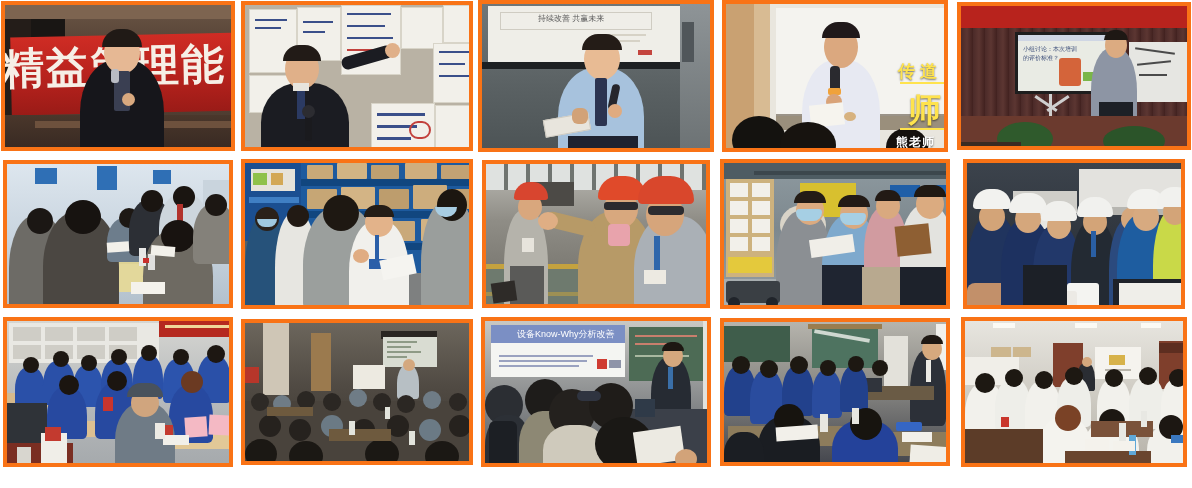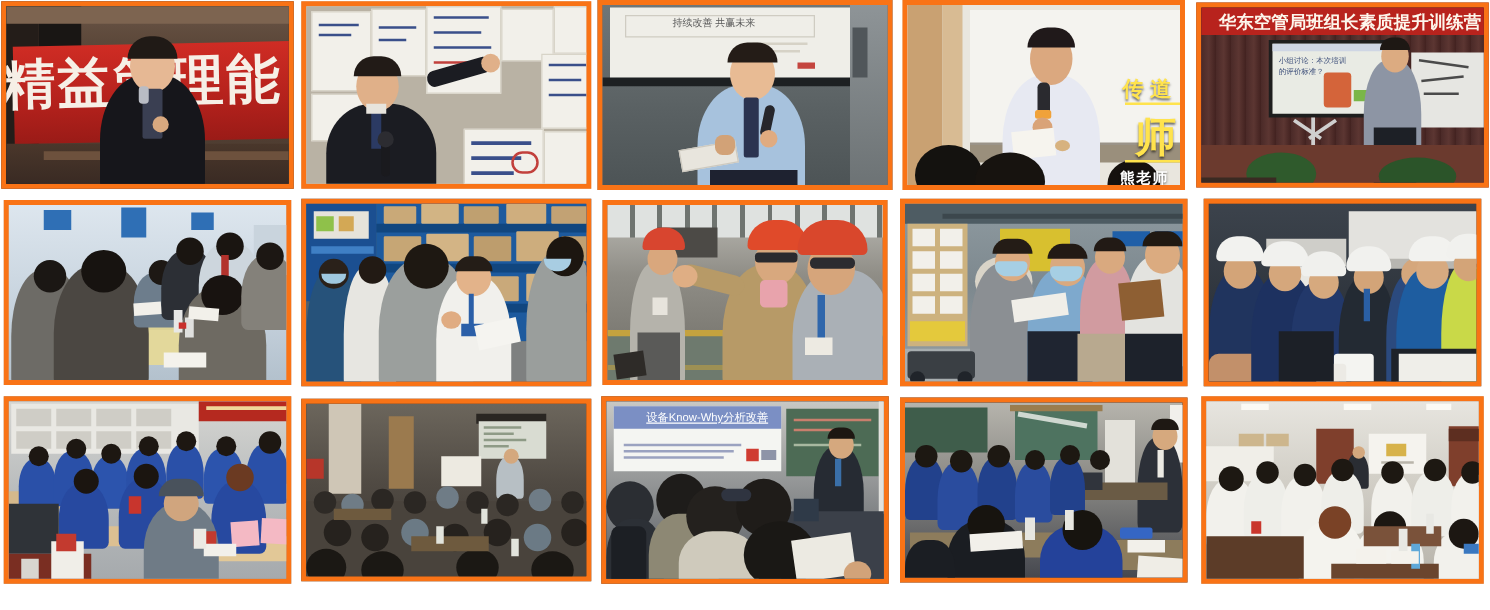--- a/index.html
+++ b/index.html
@@ -210,21 +210,20 @@
       <div class="layer" style="left:174px;top:124px;width:44px;height:2px;background:#ffe34d;"></div>
       <div class="vtxt" style="left:170px;top:130px;font-size:12px;color:#ffffff;letter-spacing:1px;">熊老师</div>
     </div>
   </div>
 
   <div class="cell">
     <div class="photo r1c5">
       <div class="layer bg" style="background:linear-gradient(180deg,#4e2420 0%,#5f2e27 40%,#6b3a30 100%);"></div>
 
       <div class="layer" style="left:0;top:0;width:234px;height:22px;background:#b8231d;"></div>
-      <div class="txt" style="left:14px;top:4px;font-size:14px;font-weight:700;color:#fdf6ec;letter-spacing:0px;">华东空管局班组长素质提升训练营</div>
 
       <div class="layer" style="left:0;top:22px;width:234px;height:88px;background:repeating-linear-gradient(90deg,#4b2a28 0px,#5c3632 6px,#41211f 12px);"></div>
 
       <div class="layer" style="left:168px;top:36px;width:66px;height:60px;background:#e6e6e2;"></div>
       <div class="layer" style="left:174px;top:44px;width:40px;height:2px;background:#4a4a4a;transform:rotate(8deg);"></div>
       <div class="layer" style="left:176px;top:56px;width:34px;height:2px;background:#4a4a4a;transform:rotate(-6deg);"></div>
       <div class="layer" style="left:178px;top:68px;width:28px;height:2px;background:#4a4a4a;"></div>
 
       <div class="layer" style="left:54px;top:26px;width:106px;height:62px;background:#1e1e1e;"></div>
       <div class="layer" style="left:57px;top:29px;width:100px;height:56px;background:#e9ebe4;"></div>
@@ -580,21 +579,21 @@
       <div class="layer" style="left:164px;top:108px;width:6px;height:14px;background:#e2e4dc;"></div>
     </div>
   </div>
 
   <div class="cell">
     <div class="photo r3c3">
       <div class="layer bg" style="background:linear-gradient(180deg,#c8c8c4 0%,#9a9c9c 40%,#575b61 100%);"></div>
 
       <div class="layer" style="left:6px;top:4px;width:134px;height:52px;background:#f4f5f2;"></div>
       <div class="layer" style="left:6px;top:4px;width:134px;height:18px;background:#7b8fc4;"></div>
-      <div class="txt" style="left:32px;top:9px;font-size:9px;color:#ffffff;text-decoration:underline;">设备Know-Why分析改善</div>
+      <div class="txt" style="left:32px;top:9px;font-size:9px;color:#ffffff;">设备Know-Why分析改善</div>
       <div class="layer" style="left:14px;top:34px;width:94px;height:2px;background:#9aa2c0;"></div>
       <div class="layer" style="left:14px;top:39px;width:88px;height:2px;background:#9aa2c0;"></div>
       <div class="layer" style="left:14px;top:44px;width:80px;height:2px;background:#9aa2c0;"></div>
       <div class="layer" style="left:112px;top:38px;width:10px;height:10px;background:#cf3c32;"></div>
       <div class="layer" style="left:124px;top:39px;width:12px;height:8px;background:#8e94a8;"></div>
 
       <div class="layer" style="left:144px;top:6px;width:74px;height:54px;background:#4d6b55;"></div>
       <div class="layer" style="left:150px;top:14px;width:62px;height:2px;background:#c97f6d;"></div>
       <div class="layer" style="left:150px;top:22px;width:44px;height:2px;background:#c97f6d;"></div>
       <div class="layer" style="left:150px;top:34px;width:54px;height:2px;background:#a8b8a0;"></div>

